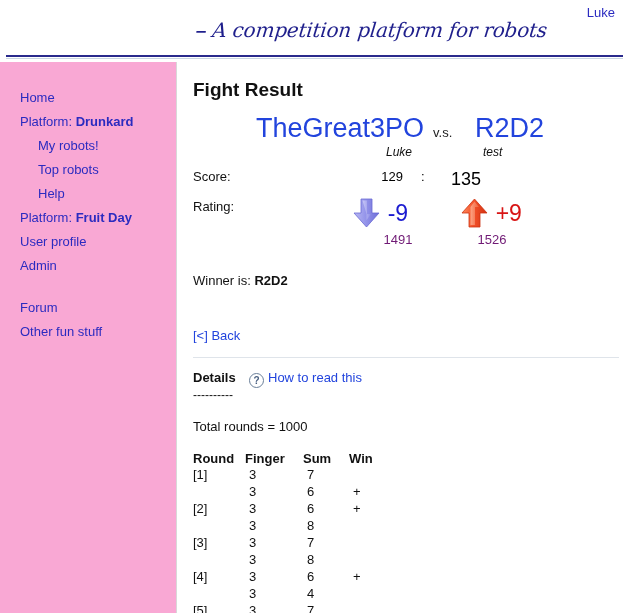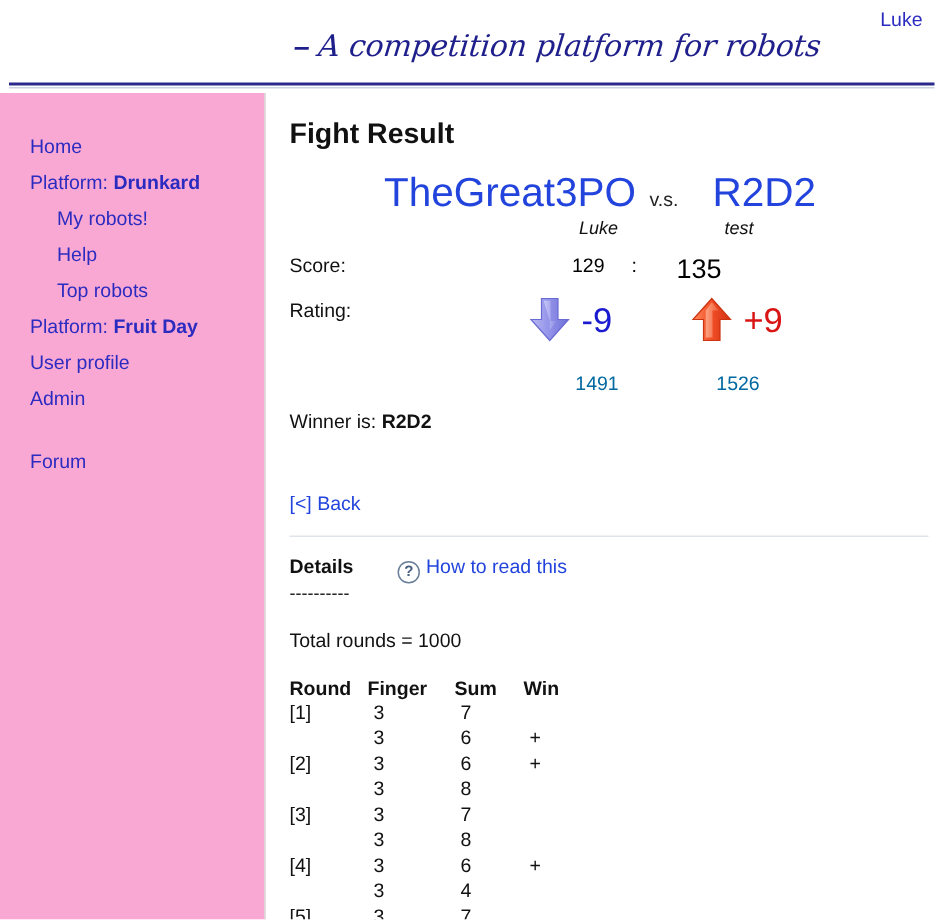--- a/index.html
+++ b/index.html
@@ -234,24 +234,24 @@
     display: inline-block;
     vertical-align: middle;
     font-size: 23px;
     line-height: 26px;
     padding-left: 3px;
   }
   .delta.neg { color: #1a1ad0; }
   .delta.pos { color: #d81414; }
   .rating-value {
     font-size: 13px;
-    color: #0369a1;
+    color: #701a75;
     text-align: center;
     width: 62px;
-    margin-top: 17px;
+    margin-top: 1px;
   }
   .rating-side.left .rating-value  { margin-left: 14px; }
   .rating-side.right .rating-value { margin-left: 0px; }
 
   .winner-row {
     margin-top: 14px;
     font-size: 13px;
     color: #111111;
   }
   .winner-row b { font-weight: bold; }
@@ -280,21 +280,21 @@
   .details-title {
     font-size: 13px;
     font-weight: bold;
     color: #111111;
     position: absolute;
     left: 0;
     top: 0;
   }
   .howto {
     position: absolute;
-    left: 72px;
+    left: 56px;
     top: 0;
     white-space: nowrap;
     cursor: pointer;
     text-decoration: none;
   }
   .howto .q {
     display: inline-block;
     vertical-align: -2px;
     width: 13px;
     height: 13px;
@@ -363,26 +363,27 @@
   <div id="header-rule2"></div>
 </div>
 
 <div id="body-wrap">
 
   <nav id="sidebar">
     <ul>
       <li><a href="#">Home</a></li>
       <li><span class="pfx">Platform: </span><a class="pname" href="#">Drunkard</a></li>
       <li class="indent"><a href="#">My robots!</a></li>
+      <li class="indent"><a href="#">Top robots</a></li>
       <li class="indent"><a href="#">Help</a></li>
-      <li class="indent"><a href="#">Top robots</a></li>
       <li><span class="pfx">Platform: </span><a class="pname" href="#">Fruit Day</a></li>
       <li><a href="#">User profile</a></li>
       <li><a href="#">Admin</a></li>
       <li class="gap"><a href="#">Forum</a></li>
+      <li><a href="#">Other fun stuff</a></li>
     </ul>
   </nav>
 
   <main id="main">
 
     <h1 id="page-title">Fight Result</h1>
 
     <div class="vs-row">
       <a class="robot-name left" href="#">TheGreat3PO</a>
       <span class="vs-label">v.s.</span>

